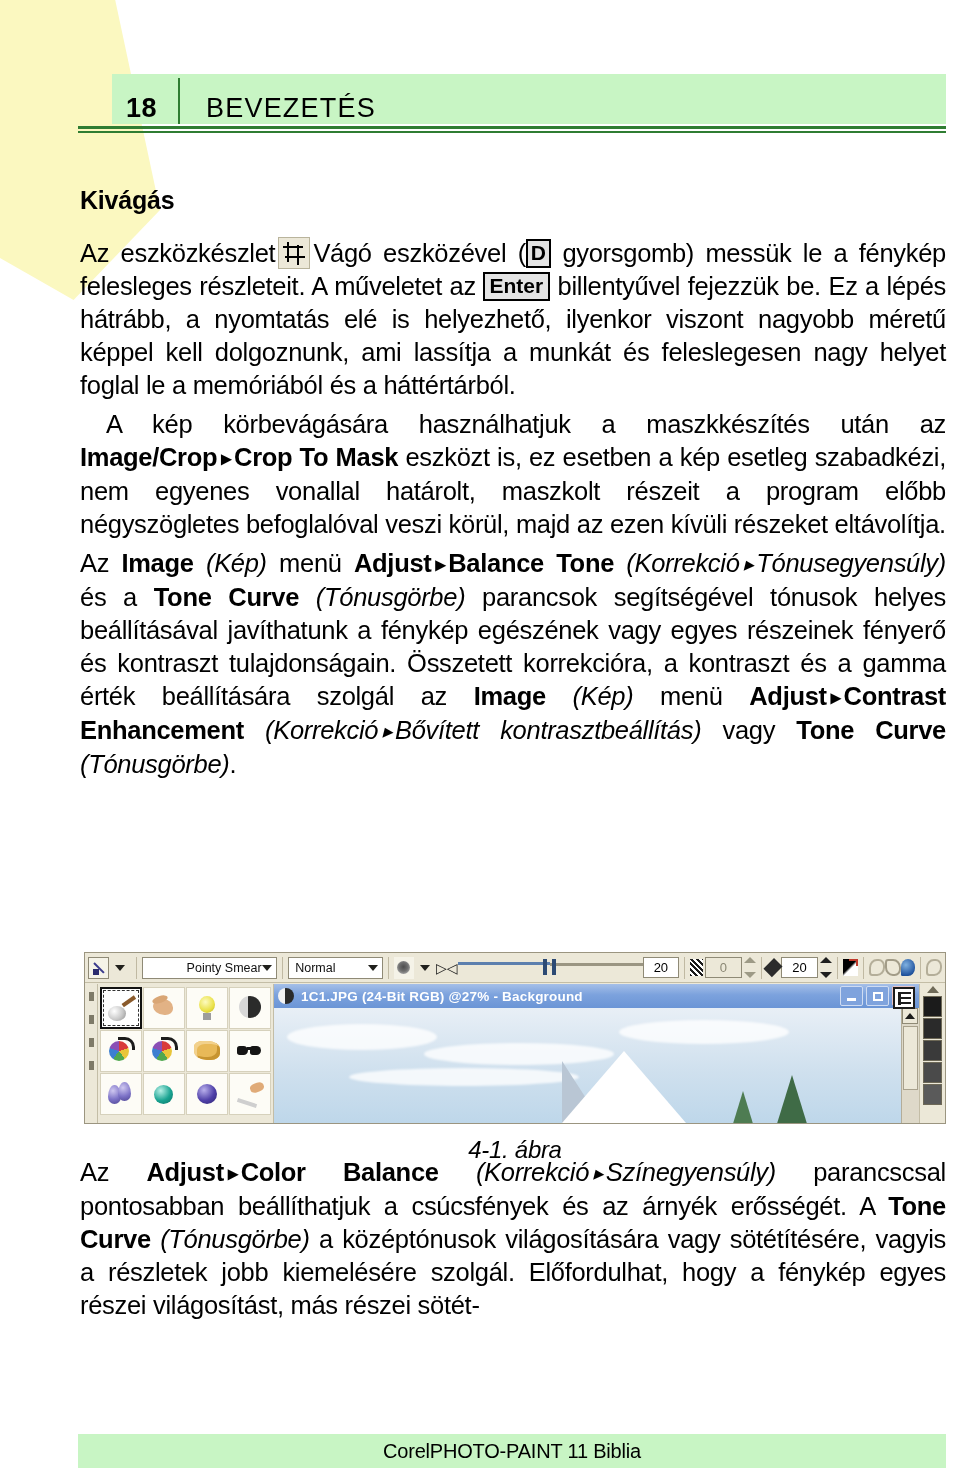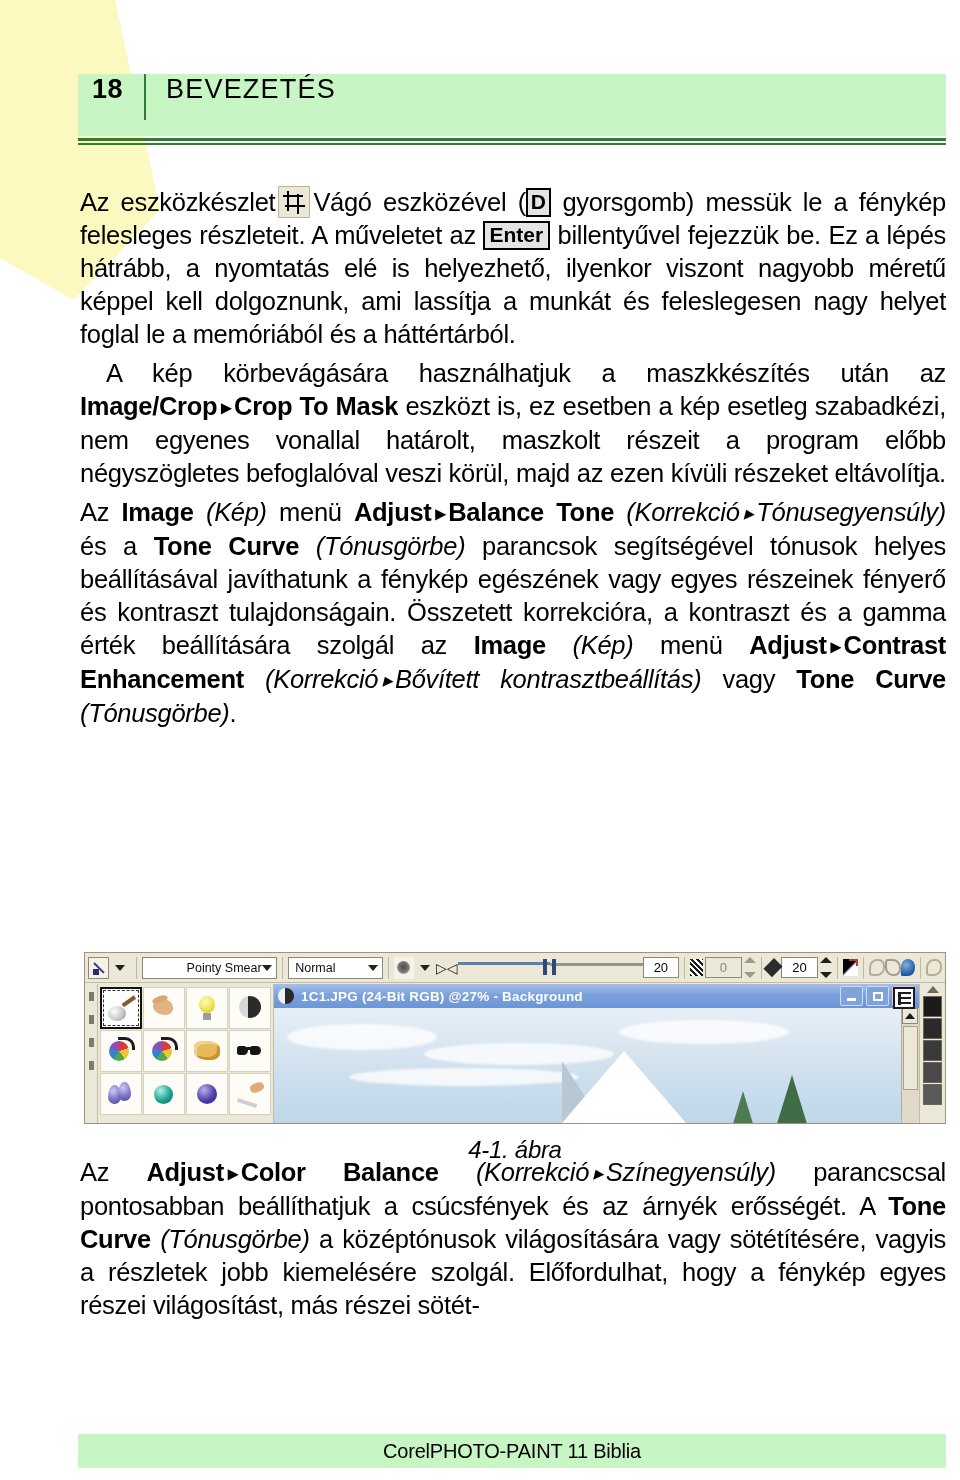--- a/index.html
+++ b/index.html
@@ -31,41 +31,42 @@
   
   .page-header {
     position: absolute;
     left: 78px;
     top: 74px;
     width: 868px;
     z-index: 2;
   }
   .header-band {
     background: #c8f5c4;
-    height: 62px;
+    height: 50px;
     display: flex;
-    align-items: flex-start;
+    align-items: flex-end;
+    margin-left: 34px;
   }
   .header-pageno {
     font-size: 27px;
     font-weight: bold;
     letter-spacing: 0.5px;
     padding-left: 14px;
     width: 66px;
     box-sizing: border-box;
   }
   .header-divider {
     width: 2px;
     height: 46px;
     background: #2f7d32;
   }
   .header-title {
     font-size: 27px;
     letter-spacing: 1.2px;
-    padding-left: 20px;
+    padding-left: 26px;
   }
   .header-rule-thick {
     height: 3px;
     background: #2f7d32;
     margin-top: 2px;
   }
   .header-rule-thin {
     height: 2px;
     background: #2f7d32;
     margin-top: 2px;
@@ -712,20 +713,21 @@
     <div class="header-pageno">18</div>
     <div class="header-divider"></div>
     <div class="header-title">BEVEZETÉS</div>
   </div>
   <div class="header-rule-thick"></div>
   <div class="header-rule-thin"></div>
 </div>
 
 <div class="content">
 
+  <h2 class="section-heading">Kivágás</h2>
 
   <p class="body-text"><span>Az eszközkészlet</span><span class="inline-tool-icon"><span class="cr-v1"></span><span class="cr-v2"></span><span class="cr-h1"></span><span class="cr-h2"></span></span><span>Vágó eszközével (</span><span class="keycap narrow">D</span><span> gyorsgomb) messük le a fénykép felesleges részleteit. A műveletet az </span><span class="keycap">Enter</span><span> billentyűvel fejezzük be. Ez a lépés hátrább, a nyomtatás elé is helyezhető, ilyenkor viszont nagyobb méretű képpel kell dolgoznunk, ami lassítja a munkát és feleslegesen nagy helyet foglal le a memóriából és a háttértárból.</span></p>
 
   <p class="body-text indented"><span>A kép körbevágására használhatjuk a maszkkészítés után az </span><b>Image/Crop</b><b class="arrow-sep">▸</b><b>Crop To Mask</b><span> eszközt is, ez esetben a kép esetleg szabadkézi, nem egyenes vonallal határolt, maszkolt részeit a program előbb négyszögletes befoglalóval veszi körül, majd az ezen kívüli részeket eltávolítja.</span></p>
 
 
   <p class="body-text"><span>Az </span><b>Image</b> <i>(Kép)</i><span> menü </span><b>Adjust</b><b class="arrow-sep">▸</b><b>Balance Tone</b> <i>(Korrekció</i><i class="arrow-sep">▸</i><i>Tónusegyensúly)</i><span> és a </span><b>Tone Curve</b> <i>(Tónusgörbe)</i><span> parancsok segítségével tónusok helyes beállításával javíthatunk a fénykép egészének vagy egyes részeinek fényerő és kontraszt tulajdonságain. Összetett korrekcióra, a kontraszt és a gamma érték beállítására szolgál az </span><b>Image</b> <i>(Kép)</i><span> menü </span><b>Adjust</b><b class="arrow-sep">▸</b><b>Contrast Enhancement</b> <i>(Korrekció</i><i class="arrow-sep">▸</i><i>Bővített kontrasztbeállítás)</i><span> vagy </span><b>Tone Curve</b> <i>(Tónusgörbe)</i><span>.</span></p>
 
 </div>
 

